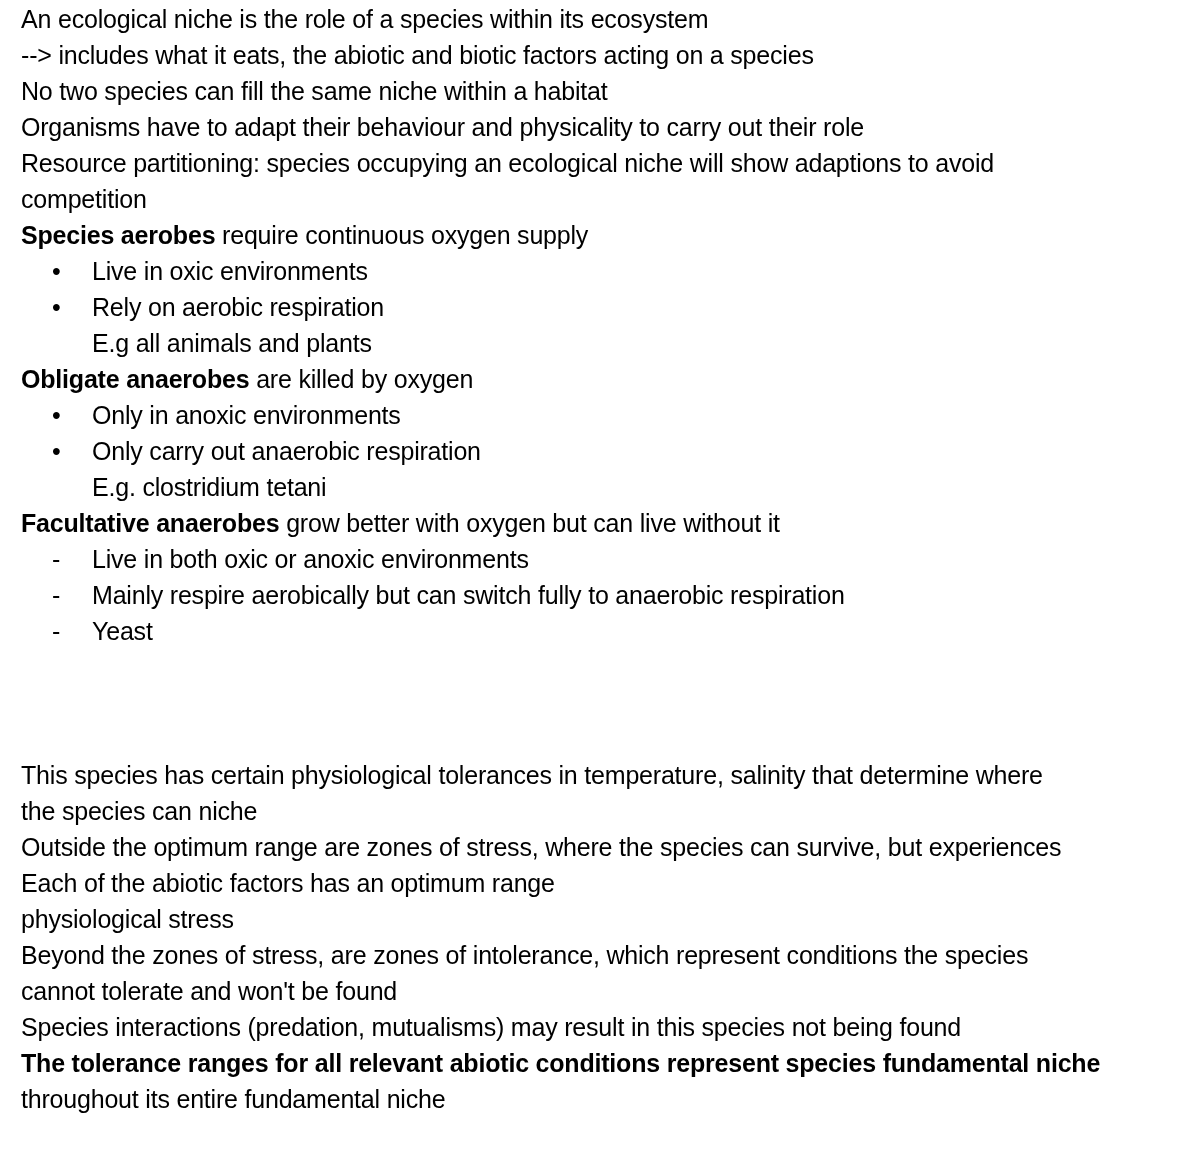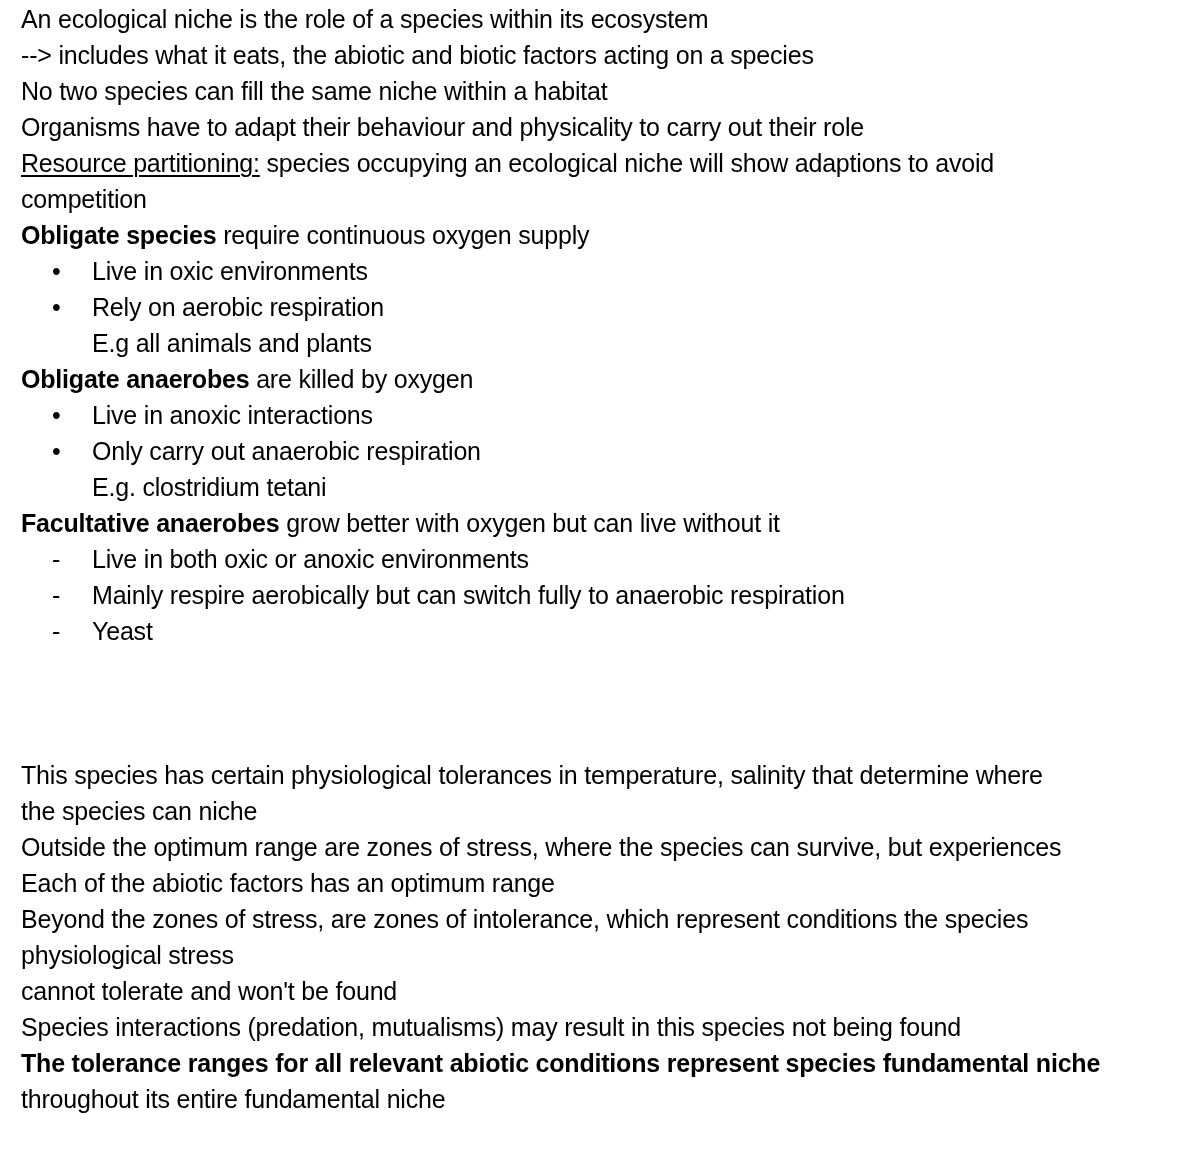--- a/index.html
+++ b/index.html
@@ -36,53 +36,52 @@
   }
   .marker {
     position: absolute;
     left: 31px; 
     top: 0;
   }
   .seg.bold {
     font-weight: bold;
   }
   .seg.underline {
-    text-decoration: underline;
     text-decoration-thickness: 2px;
     text-underline-offset: 3px;
   }
 </style>
 </head>
 <body>
 
 <main class="page">
     <div class="line line--normal"><span class="seg">An ecological niche is the role of a species within its ecosystem</span></div>
     <div class="line line--normal"><span class="seg">--&gt; includes what it eats, the abiotic and biotic factors acting on a species</span></div>
     <div class="line line--normal"><span class="seg">No two species can fill the same niche within a habitat</span></div>
     <div class="line line--normal"><span class="seg">Organisms have to adapt their behaviour and physicality to carry out their role</span></div>
     <div class="line line--normal"><span class="seg underline">Resource partitioning:</span><span class="seg"> species occupying an ecological niche will show adaptions to avoid</span></div>
     <div class="line line--normal"><span class="seg">competition</span></div>
-    <div class="line line--normal"><span class="seg bold">Obligate species</span><span class="seg"> require continuous oxygen supply</span></div>
+    <div class="line line--normal"><span class="seg bold">Species aerobes</span><span class="seg"> require continuous oxygen supply</span></div>
     <div class="line line--bullet"><span class="marker">•</span><span class="seg">Live in oxic environments</span></div>
     <div class="line line--bullet"><span class="marker">•</span><span class="seg">Rely on aerobic respiration</span></div>
     <div class="line line--indent"><span class="seg">E.g all animals and plants</span></div>
     <div class="line line--normal"><span class="seg bold">Obligate anaerobes</span><span class="seg"> are killed by oxygen</span></div>
-    <div class="line line--bullet"><span class="marker">•</span><span class="seg">Live in anoxic interactions</span></div>
+    <div class="line line--bullet"><span class="marker">•</span><span class="seg">Only in anoxic environments</span></div>
     <div class="line line--bullet"><span class="marker">•</span><span class="seg">Only carry out anaerobic respiration</span></div>
     <div class="line line--indent"><span class="seg">E.g. clostridium tetani</span></div>
     <div class="line line--normal"><span class="seg bold">Facultative anaerobes</span><span class="seg"> grow better with oxygen but can live without it</span></div>
     <div class="line line--bullet"><span class="marker">-</span><span class="seg">Live in both oxic or anoxic environments</span></div>
     <div class="line line--bullet"><span class="marker">-</span><span class="seg">Mainly respire aerobically but can switch fully to anaerobic respiration</span></div>
     <div class="line line--bullet"><span class="marker">-</span><span class="seg">Yeast</span></div>
     <div class="line line--spacer"></div>
     <div class="line line--spacer"></div>
     <div class="line line--spacer"></div>
     <div class="line line--normal"><span class="seg">This species has certain physiological tolerances in temperature, salinity that determine where</span></div>
     <div class="line line--normal"><span class="seg">the species can niche</span></div>
     <div class="line line--normal"><span class="seg">Outside the optimum range are zones of stress, where the species can survive, but experiences</span></div>
     <div class="line line--normal"><span class="seg">Each of the abiotic factors has an optimum range</span></div>
+    <div class="line line--normal"><span class="seg">physiological stress</span></div>
     <div class="line line--normal"><span class="seg">Beyond the zones of stress, are zones of intolerance, which represent conditions the species</span></div>
-    <div class="line line--normal"><span class="seg">physiological stress</span></div>
     <div class="line line--normal"><span class="seg">cannot tolerate and won't be found</span></div>
     <div class="line line--normal"><span class="seg">Species interactions (predation, mutualisms) may result in this species not being found</span></div>
     <div class="line line--normal"><span class="seg bold">The tolerance ranges for all relevant abiotic conditions represent species fundamental niche</span></div>
     <div class="line line--normal"><span class="seg">throughout its entire fundamental niche</span></div>
   </main>
 
 </body></html>

